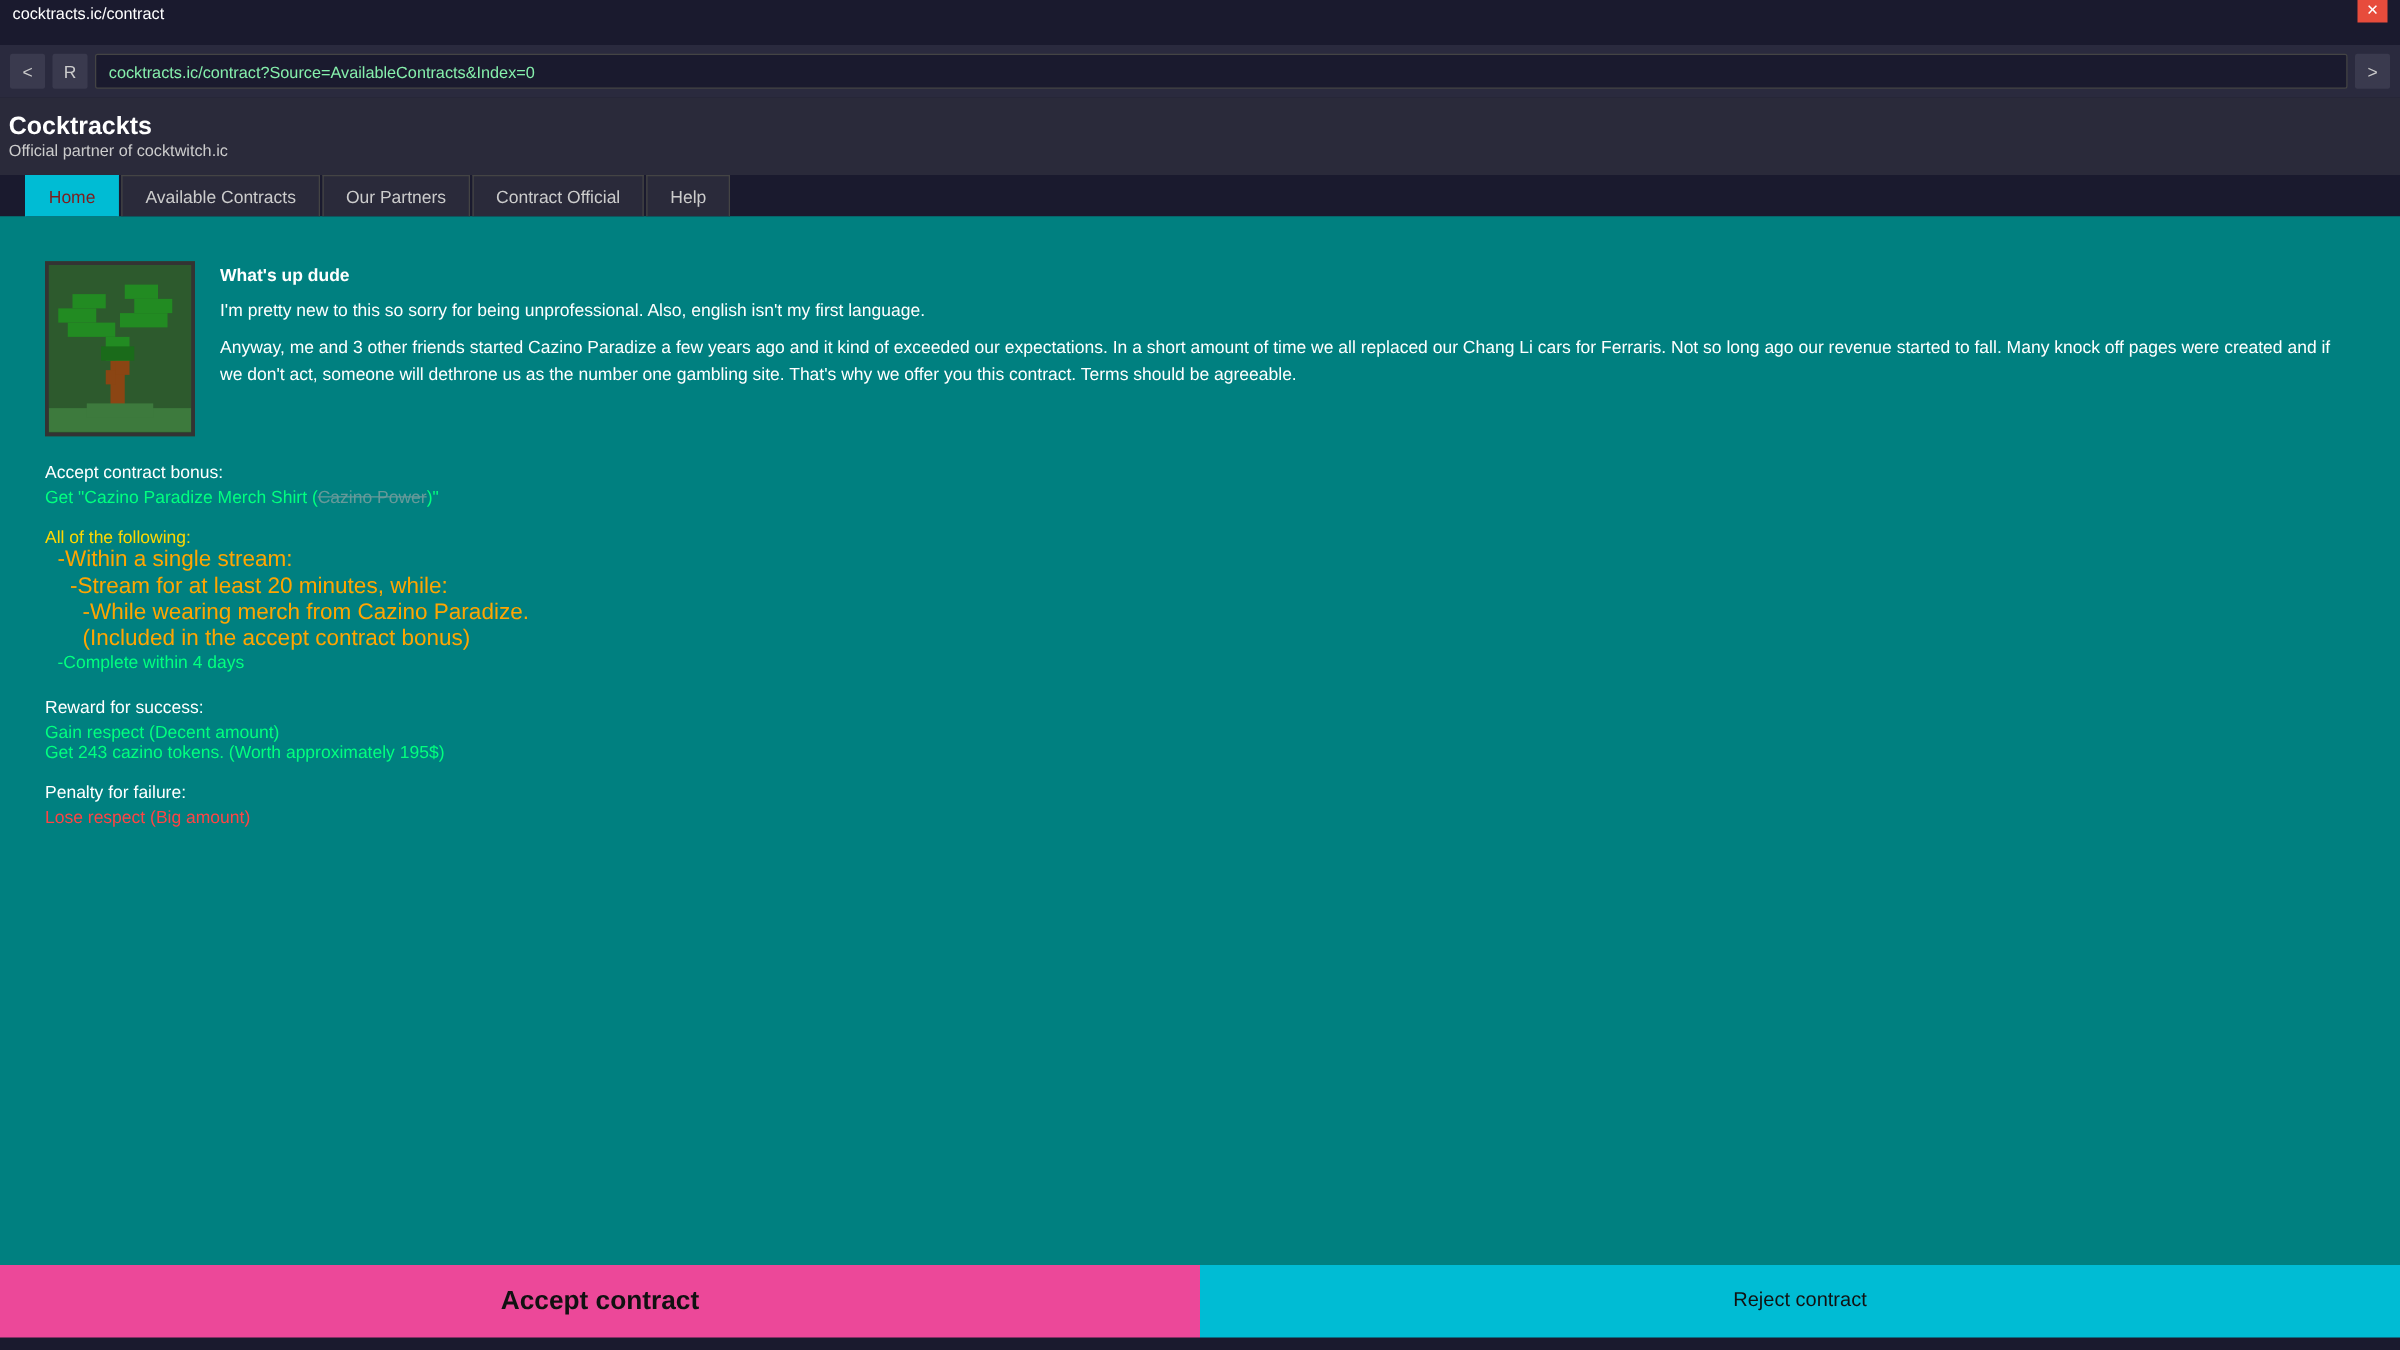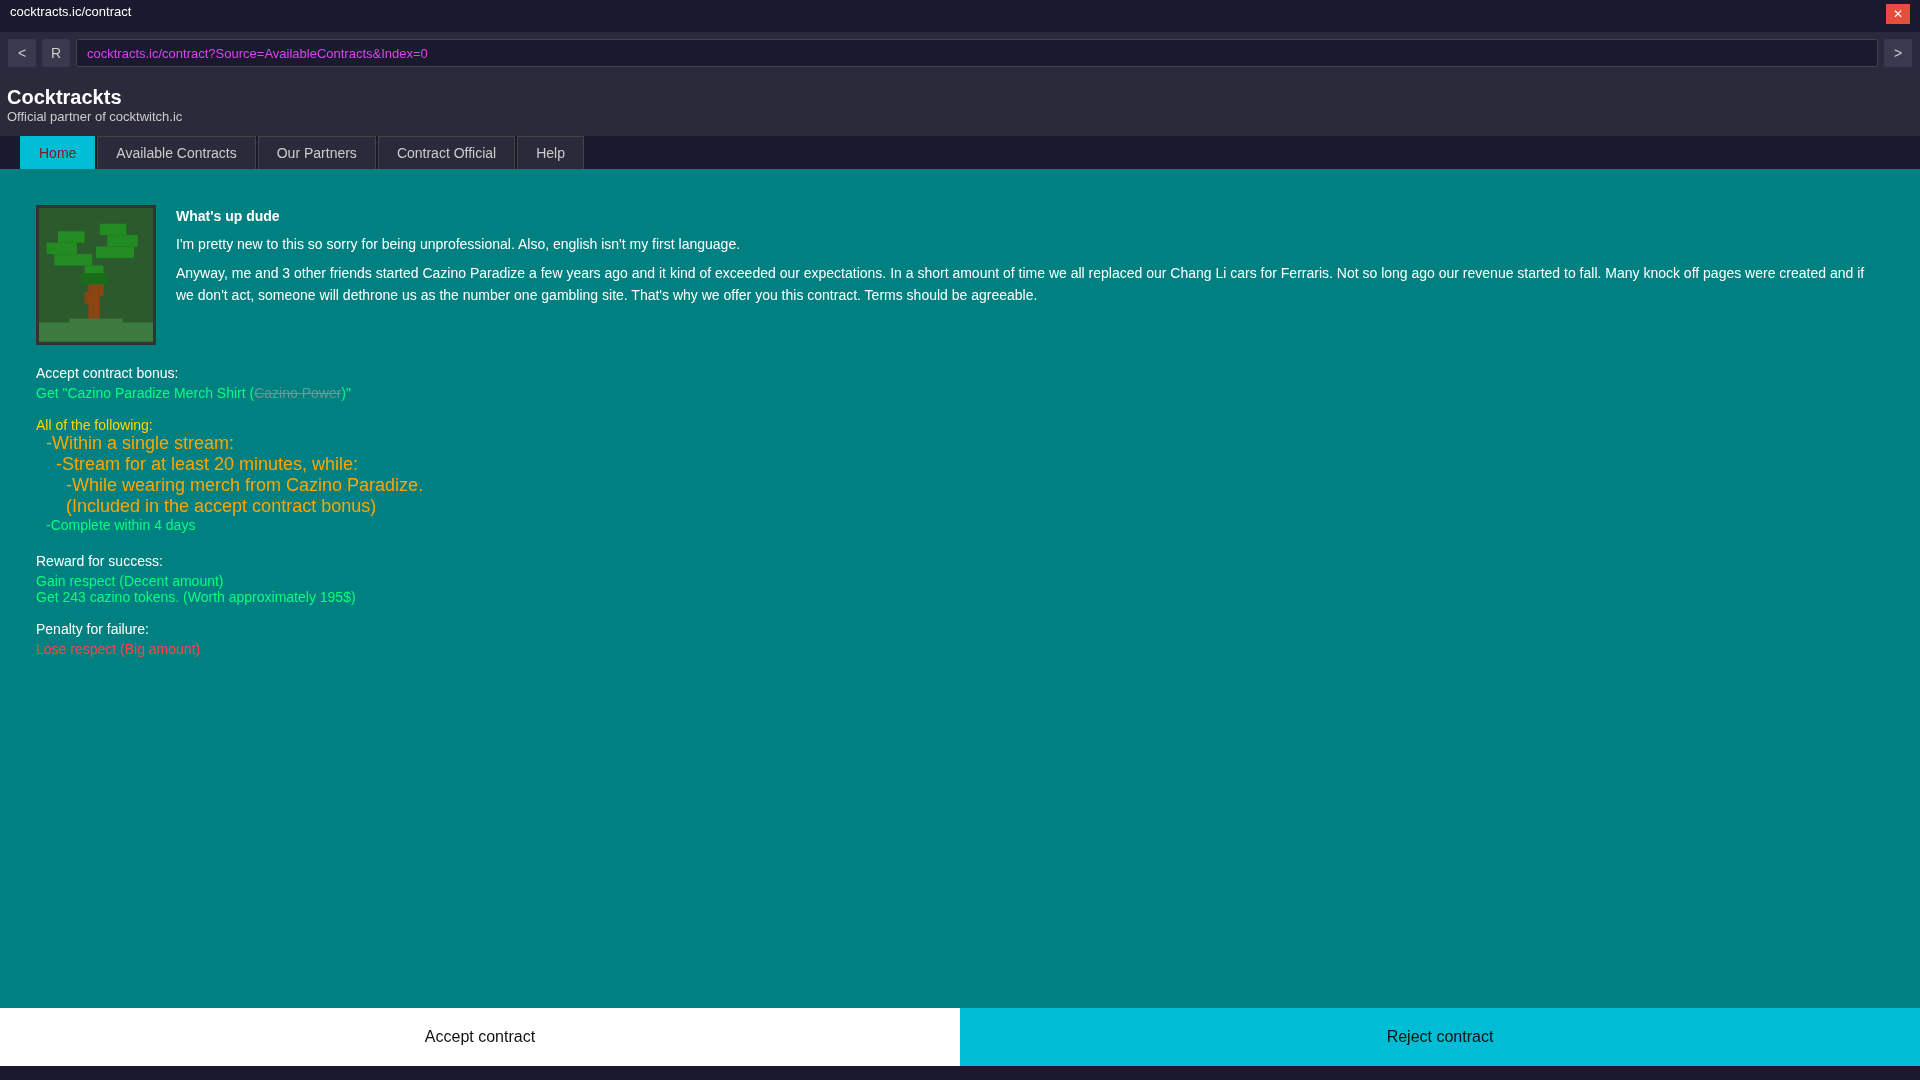--- a/index.html
+++ b/index.html
@@ -3,22 +3,22 @@
   <meta charset="utf-8">
   <style>
     * { margin: 0; padding: 0; box-sizing: border-box; }
     body { font-family: Arial, sans-serif; background: #1a1a2e; color: #fff; width: 1920px; height: 1080px; overflow: hidden; }
 
     
     .title-bar {
       background: #1a1a2e;
       height: 32px;
       display: flex;
-      align-items: flex-start;
-      padding: 4px 10px;
+      align-items: flex-end;
+      padding: 18px 10px;
       justify-content: space-between;
     }
     .title-bar-text { color: #fff; font-size: 13px; }
     .title-bar-close {
       background: #e74c3c;
       color: #fff;
       border: none;
       width: 24px;
       height: 20px;
       cursor: pointer;
@@ -47,21 +47,21 @@
       font-size: 14px;
       display: flex;
       align-items: center;
       justify-content: center;
       border-radius: 2px;
     }
     .address-input {
       flex: 1;
       background: #1a1a2e;
       border: 1px solid #444;
-      color: #d946ef;
+      color: #86efac;
       height: 28px;
       padding: 0 10px;
       font-size: 13px;
       border-radius: 2px;
     }
 
     
     .site-header {
       background: #2a2a3a;
       padding: 12px 7px;
@@ -133,26 +133,26 @@
     .requirement-sub { margin-left: 20px; }
     .requirement-subsub { margin-left: 30px; }
 
     
     .bottom-bar {
       display: flex;
       height: 58px;
     }
     .accept-btn {
       flex: 1;
-      background: #ffffff;
+      background: #ec4899;
       color: #111;
       border: none;
-      font-size: 16px;
-      cursor: pointer;
-      font-weight: 400;
+      font-size: 21px;
+      cursor: pointer;
+      font-weight: 700;
     }
     .reject-btn {
       flex: 1;
       background: #00bcd4;
       color: #111;
       border: none;
       font-size: 16px;
       cursor: pointer;
       font-weight: 500;
     }

